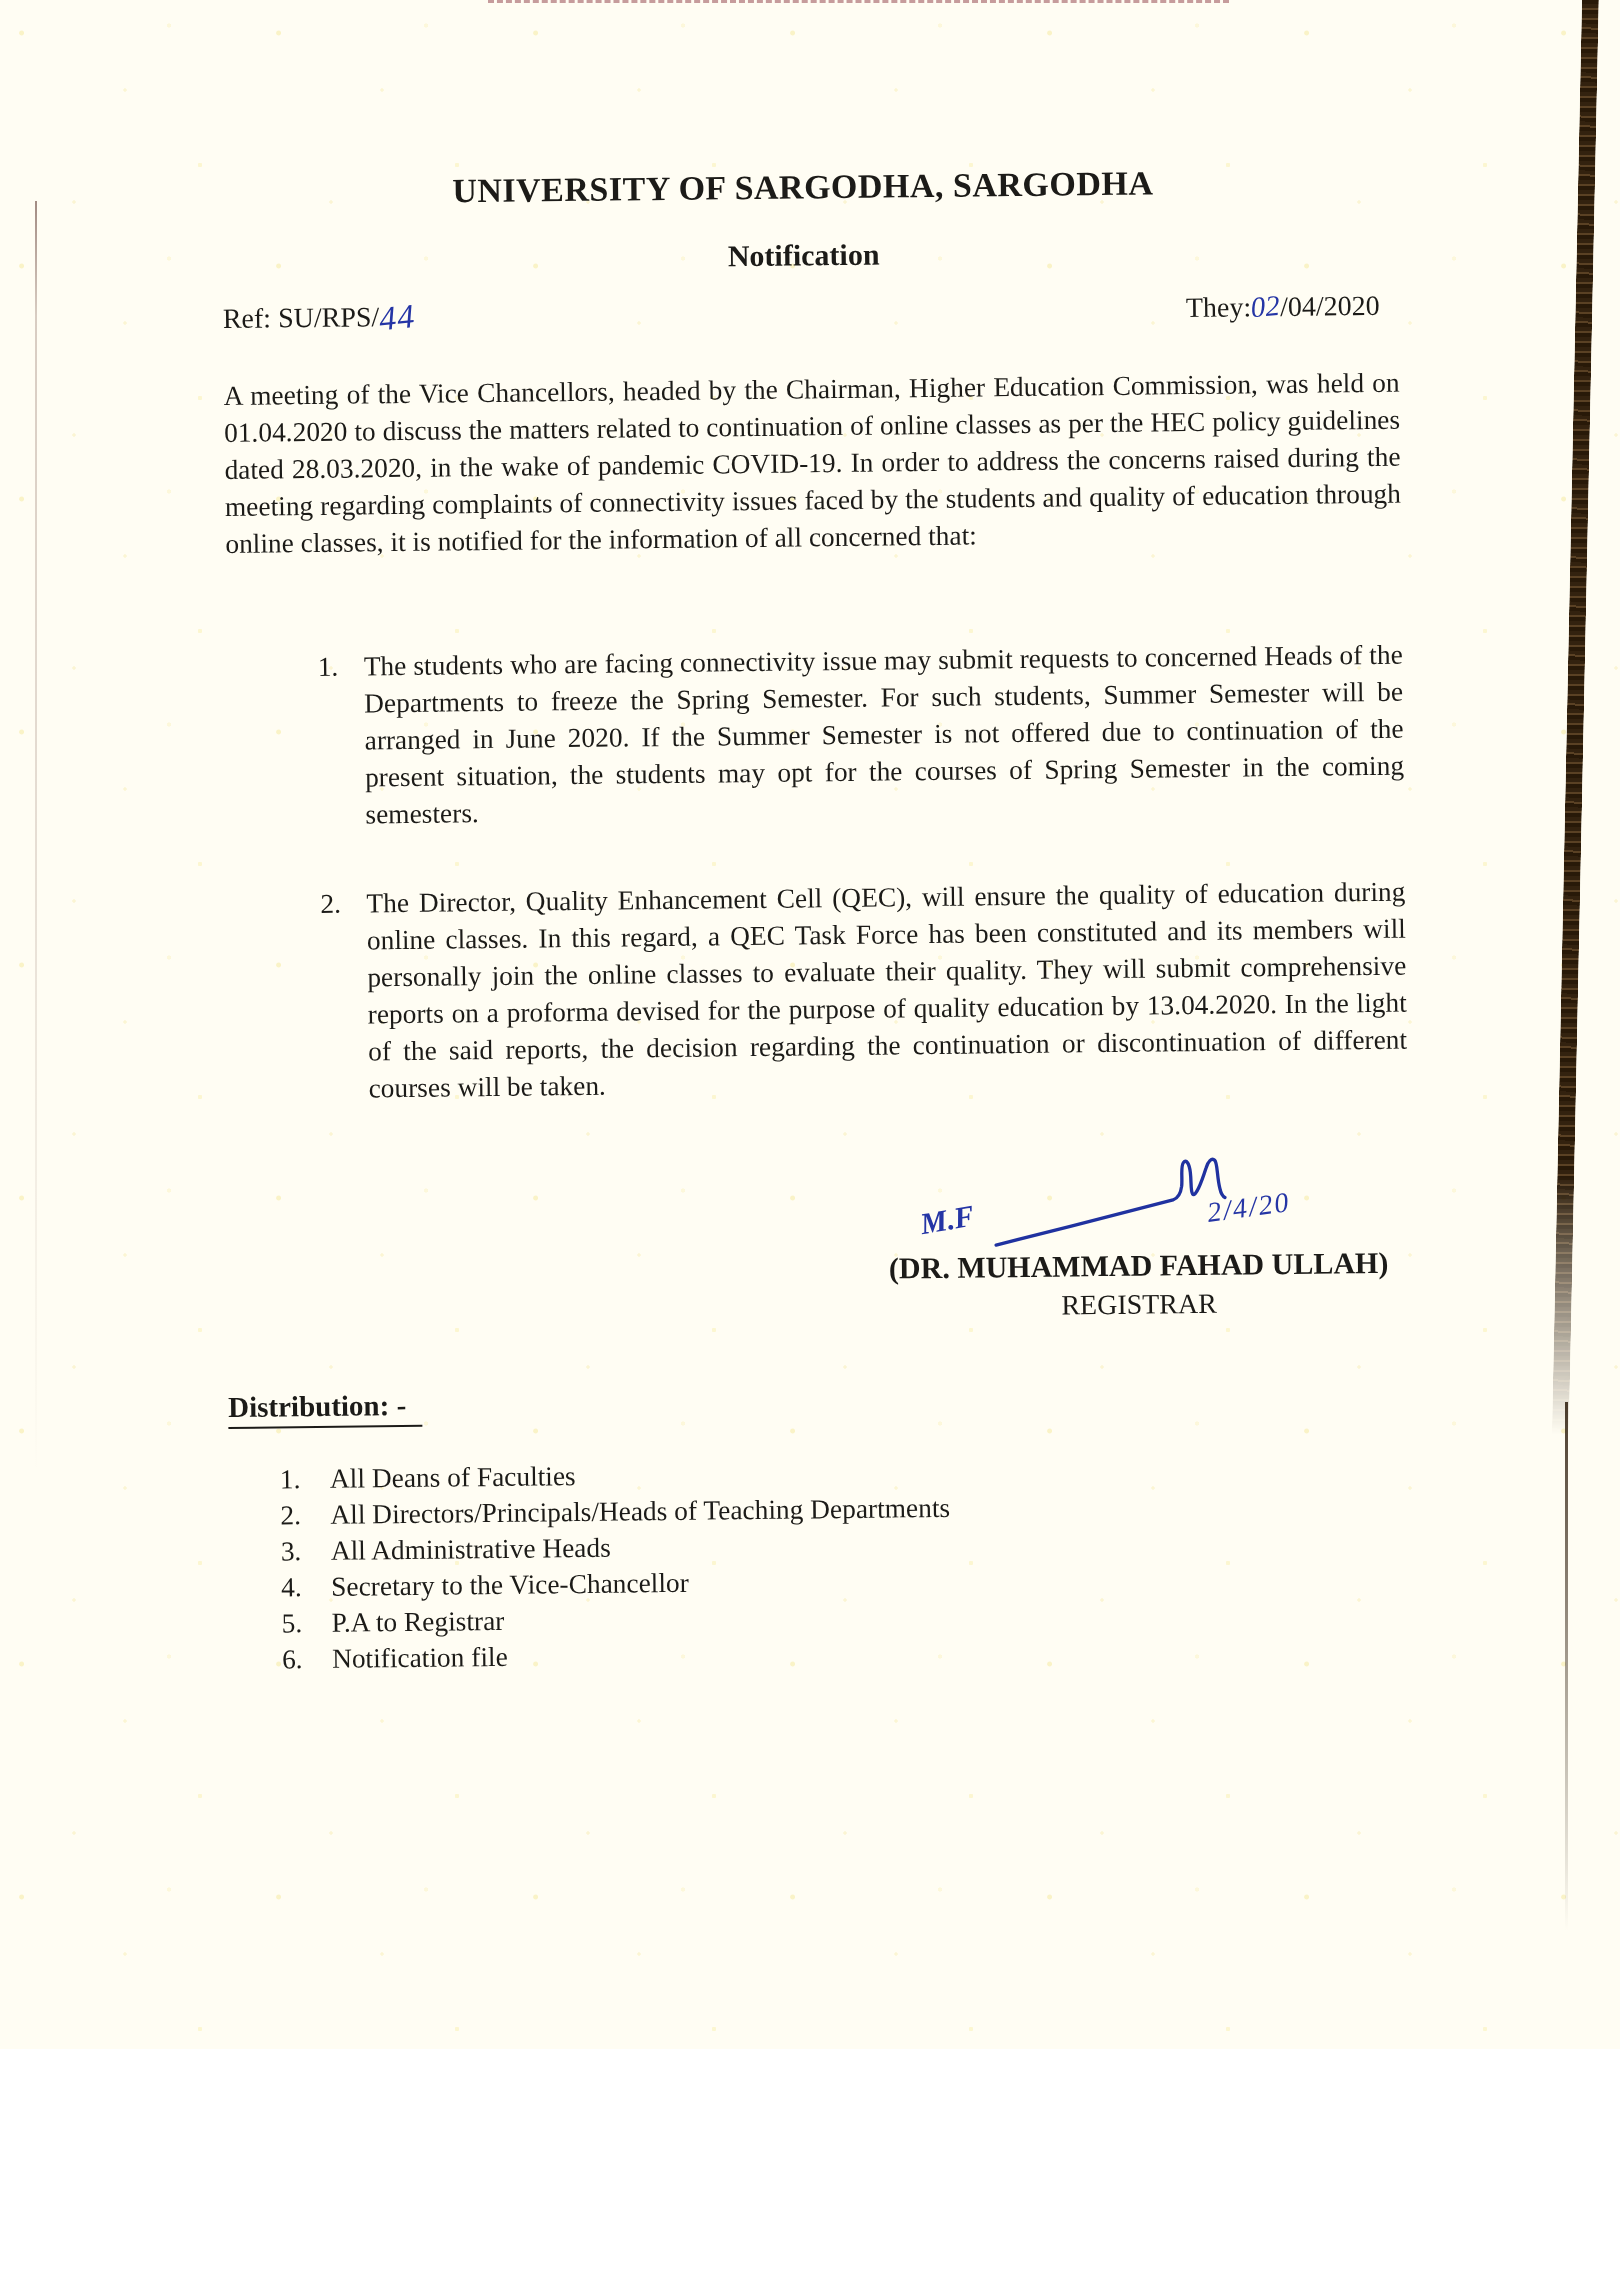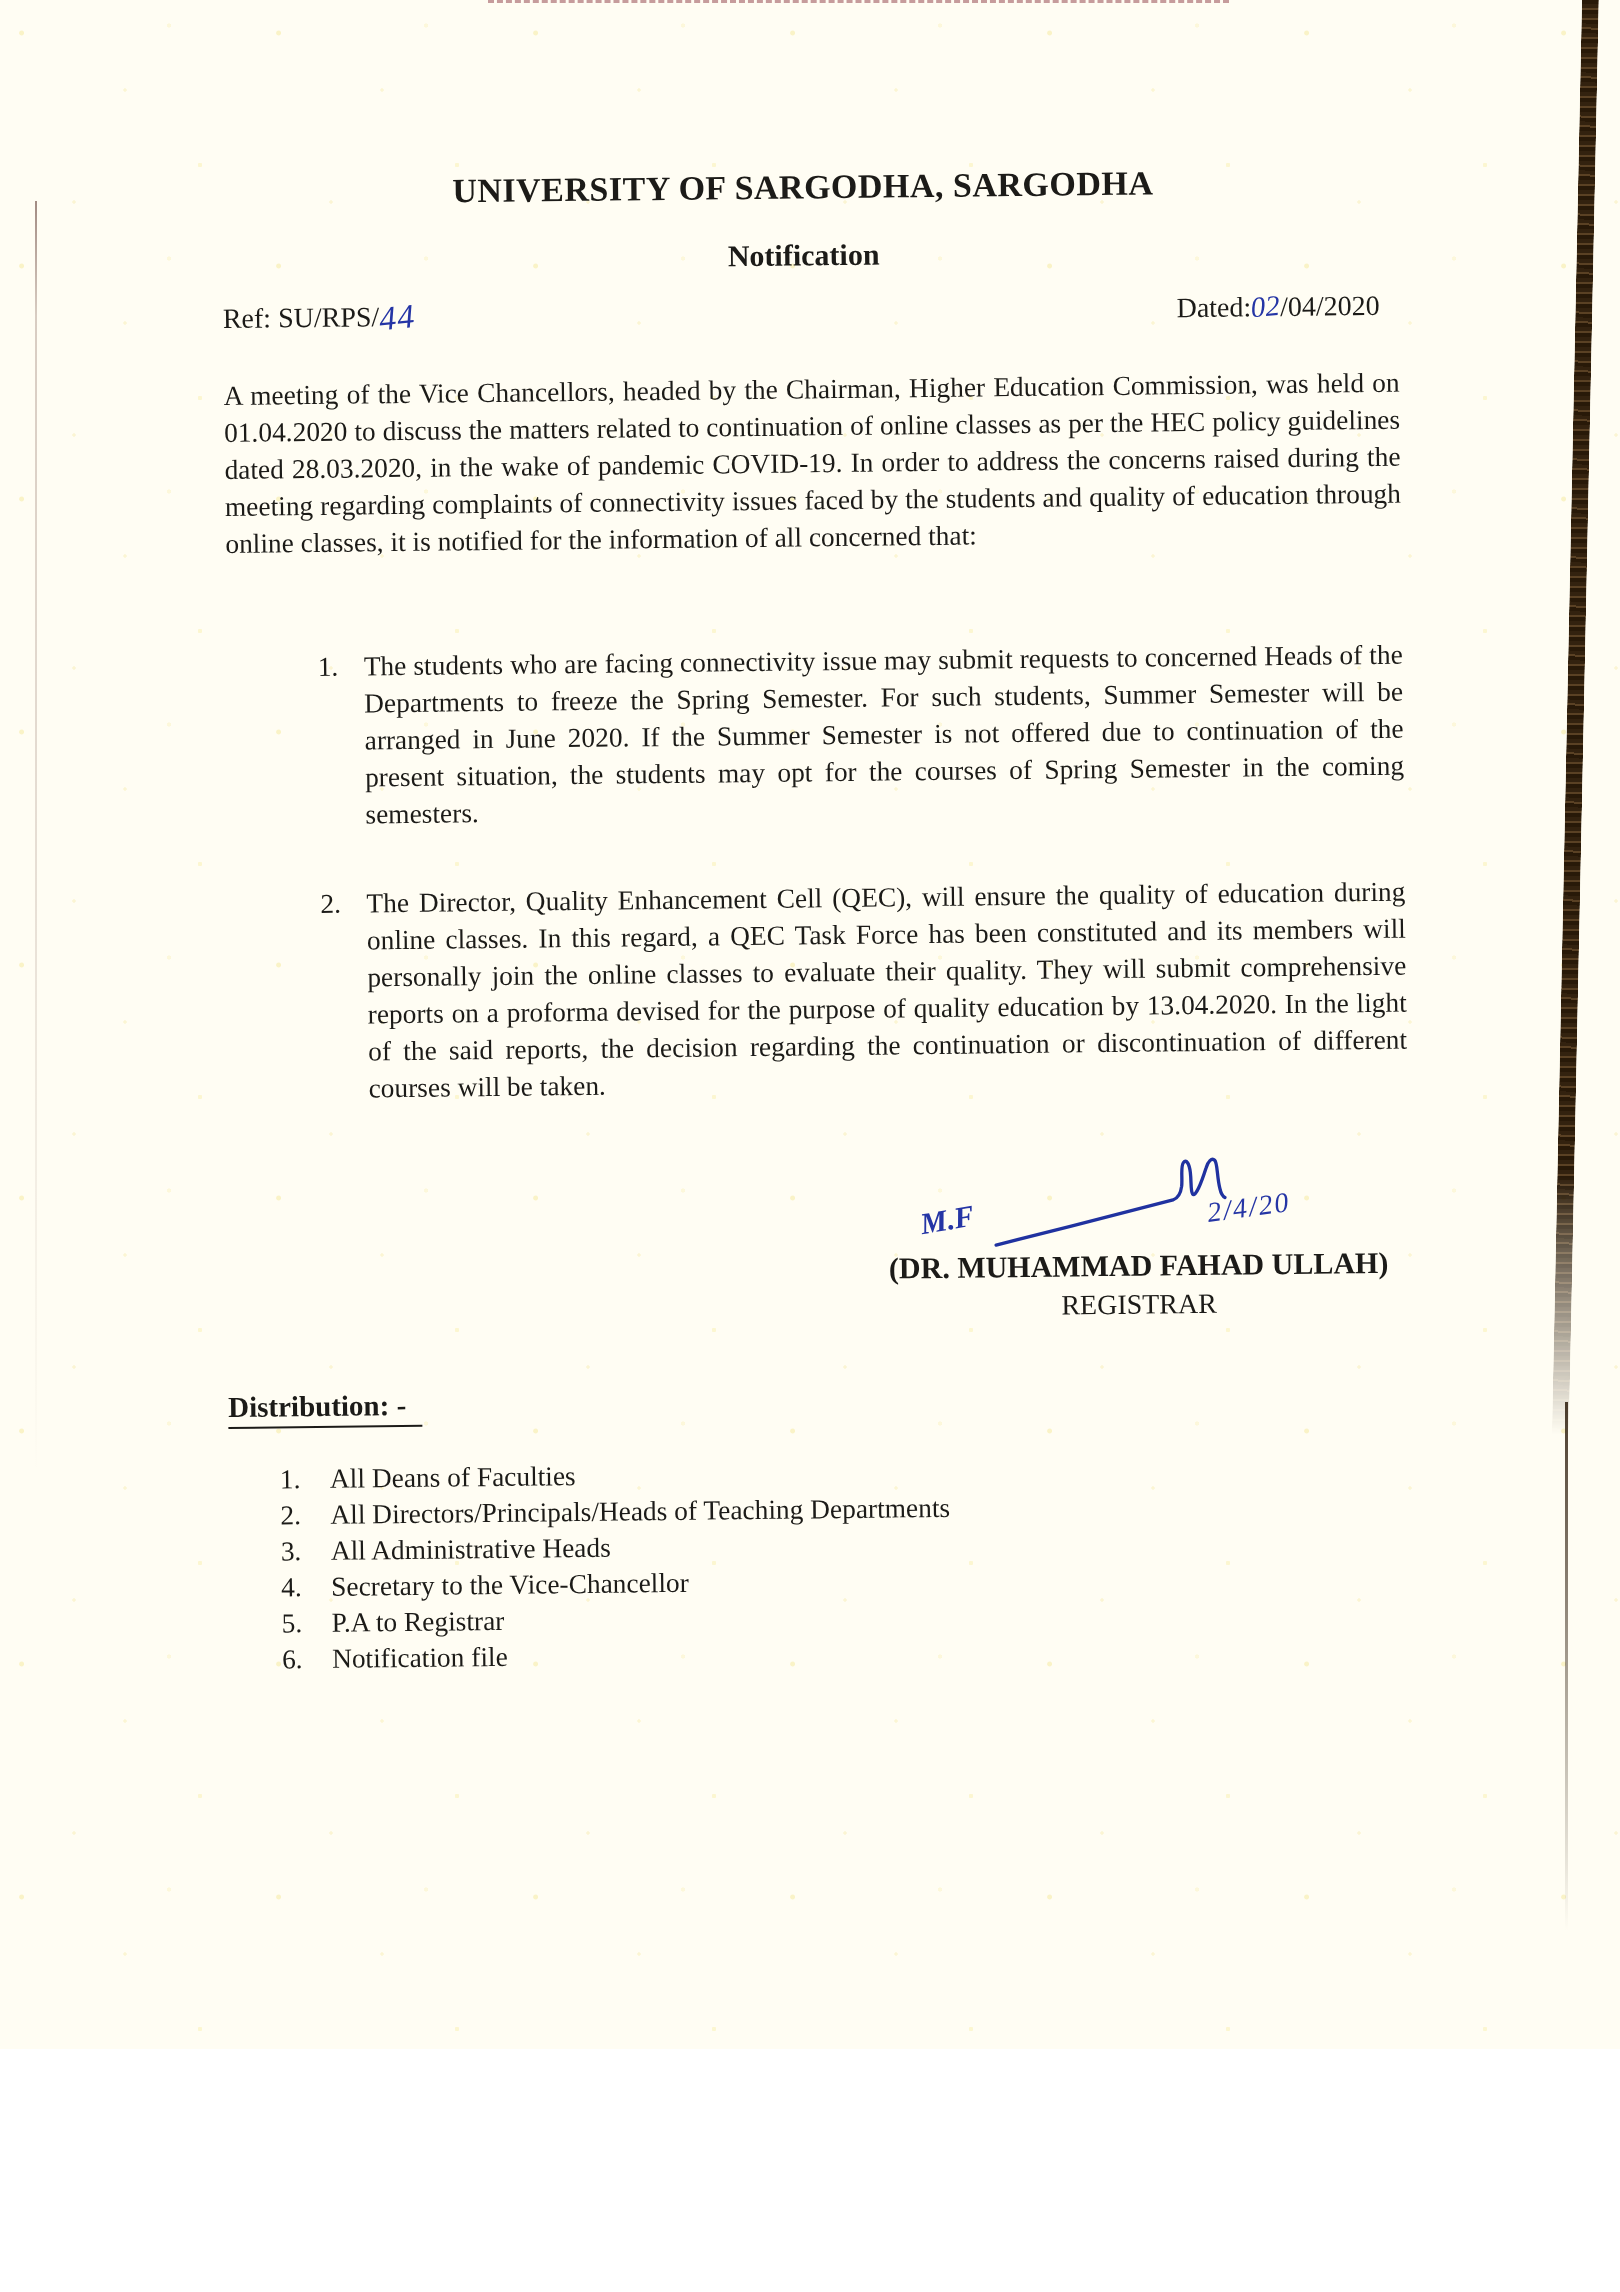--- a/index.html
+++ b/index.html
@@ -82,21 +82,21 @@
   <div class="corner-br"></div>
   <div class="page-bottom-edge"></div>
 
   <div class="doc">
 
     <div class="uni-title">UNIVERSITY OF SARGODHA, SARGODHA</div>
     <div class="doc-type">Notification</div>
 
     <div class="ref-row">
       <span><span>Ref: SU/RPS/</span><span class="hand ref-num">44</span></span>
-      <span><span>Dated:</span><span class="hand dated-day">02</span><span>/04/2020</span></span>
+      <span><span>They:</span><span class="hand dated-day">02</span><span>/04/2020</span></span>
     </div>
 
     <div class="intro">A meeting of the Vice Chancellors, headed by the Chairman, Higher Education Commission, was held on 01.04.2020 to discuss the matters related to continuation of online classes as per the HEC policy guidelines dated 28.03.2020, in the wake of pandemic COVID-19. In order to address the concerns raised during the meeting regarding complaints of connectivity issues faced by the students and quality of education through online classes, it is notified for the information of all concerned that:</div>
 
     <div class="points">
       <div class="point">
         <div class="num">1.</div>
         <div class="txt">The students who are facing connectivity issue may submit requests to concerned Heads of the Departments to freeze the Spring Semester. For such students, Summer Semester will be arranged in June 2020. If the Summer Semester is not offered due to continuation of the present situation, the students may opt for the courses of Spring Semester in the coming semesters.</div>
       </div>
       <div class="point">

